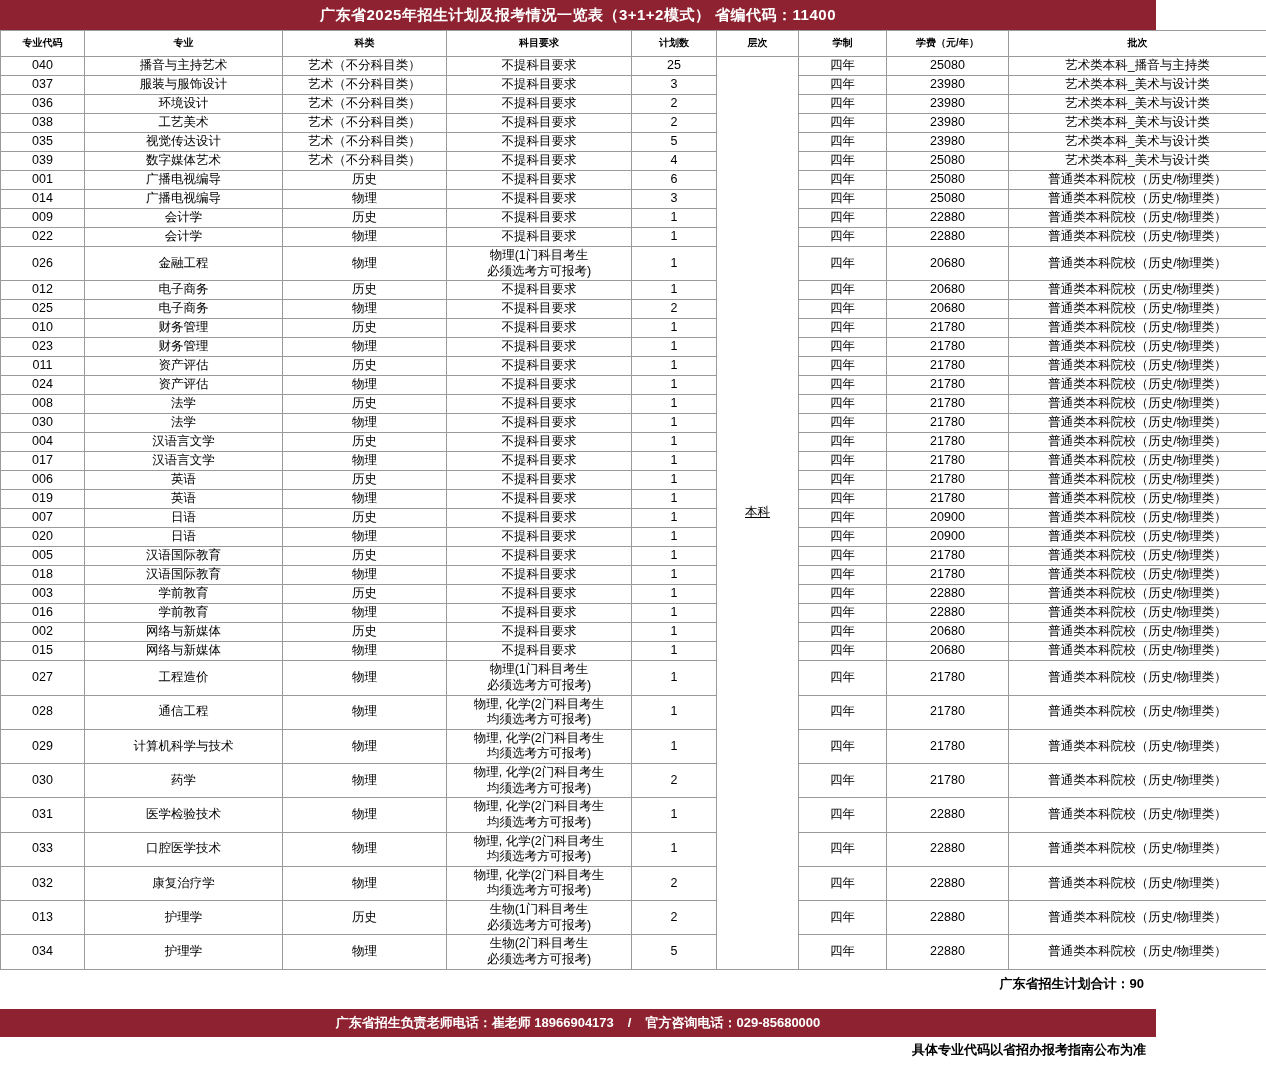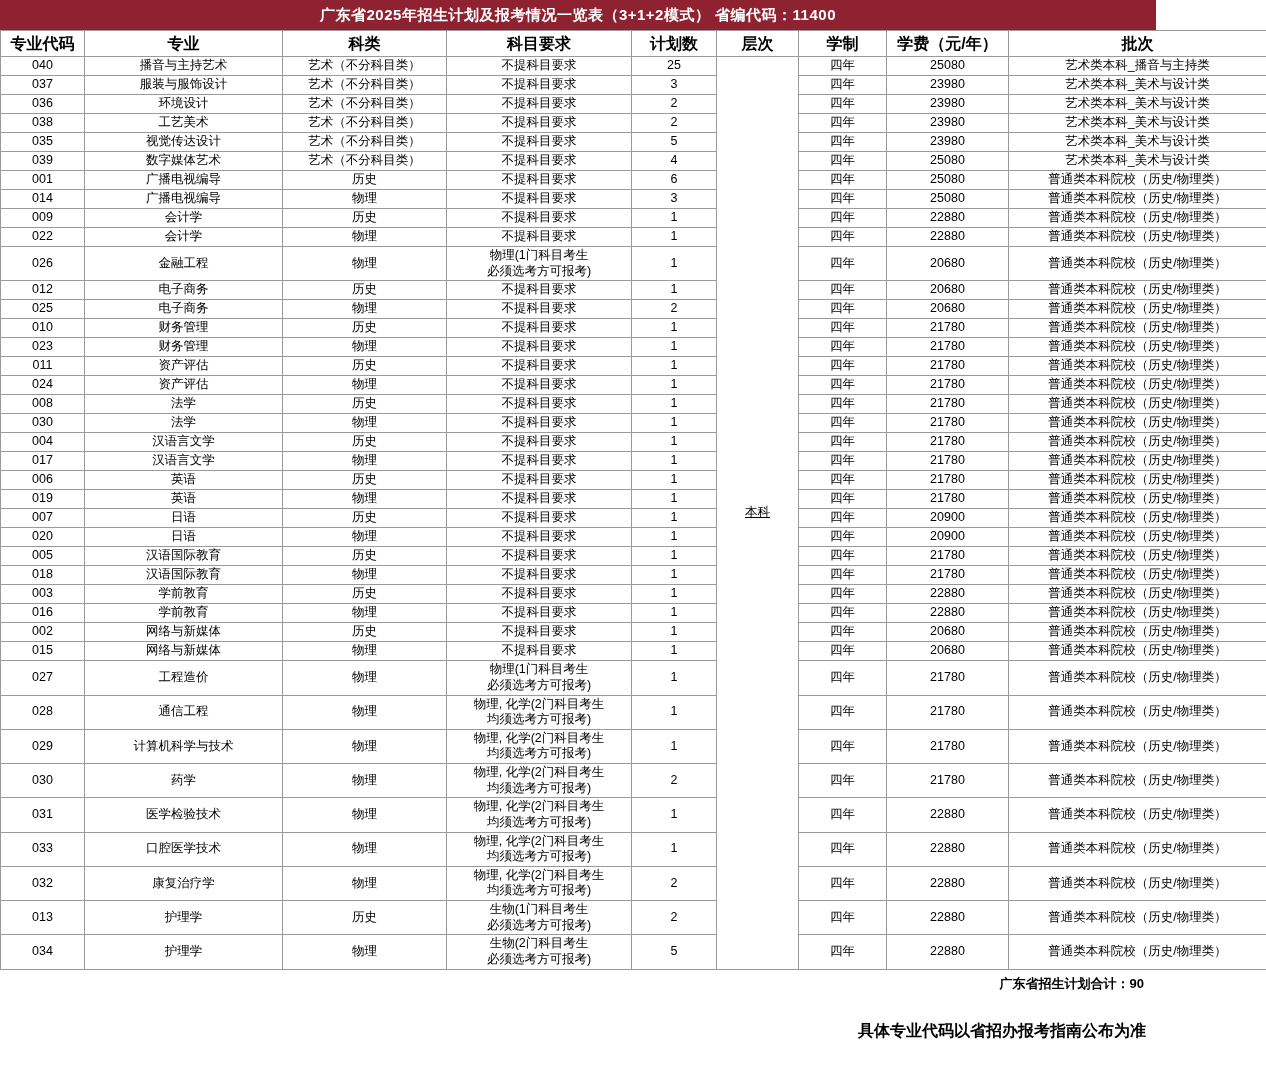--- a/index.html
+++ b/index.html
@@ -35,21 +35,21 @@
     font-size: 12.5px;
     color: #000000;
     text-align: center;
     vertical-align: middle;
     padding: 1px 2px;
     line-height: 1.25;
   }
   table.plan thead th {
     height: 26px;
     font-weight: bold;
-    font-size: 16px;
+    font-size: 10px;
     background: #ffffff;
     text-align: center;
   }
   table.plan tbody td {
     height: 19px;
   }
   td.subject-multi {
     line-height: 1.2;
     padding: 3px 2px;
     font-size: 12px;
@@ -82,25 +82,24 @@
     height: 28px;
     display: flex;
     align-items: center;
     justify-content: center;
     font-size: 13px;
     font-weight: bold;
     gap: 14px;
   }
   .footer-note {
     text-align: right;
-    font-size: 16px;
+    font-size: 13px;
     font-weight: bold;
     padding: 4px 10px 0 12px;
     color: #000000;
-    margin-top: 8px;
   }
   .sep { font-weight: bold; }
 </style>
 </head>
 <body>
 
 <div id="page">
 
   <div class="title-bar">
     <span>广东省2025年招生计划及报考情况一览表（3+1+2模式） 省编代码：11400</span>
@@ -531,16 +530,21 @@
           <td>5</td>
           <td>四年</td>
           <td>22880</td>
           <td>普通类本科院校（历史/物理类）</td>
         </tr>
       </tbody>
   </table>
 
   <div class="total-row">广东省招生计划合计：90</div>
 
+  <div class="footer-bar">
+    <span>广东省招生负责老师电话：崔老师 18966904173</span>
+    <span class="sep">/</span>
+    <span>官方咨询电话：029-85680000</span>
+  </div>
 
   <div class="footer-note">具体专业代码以省招办报考指南公布为准</div>
 
 </div>
 
 </body></html>

